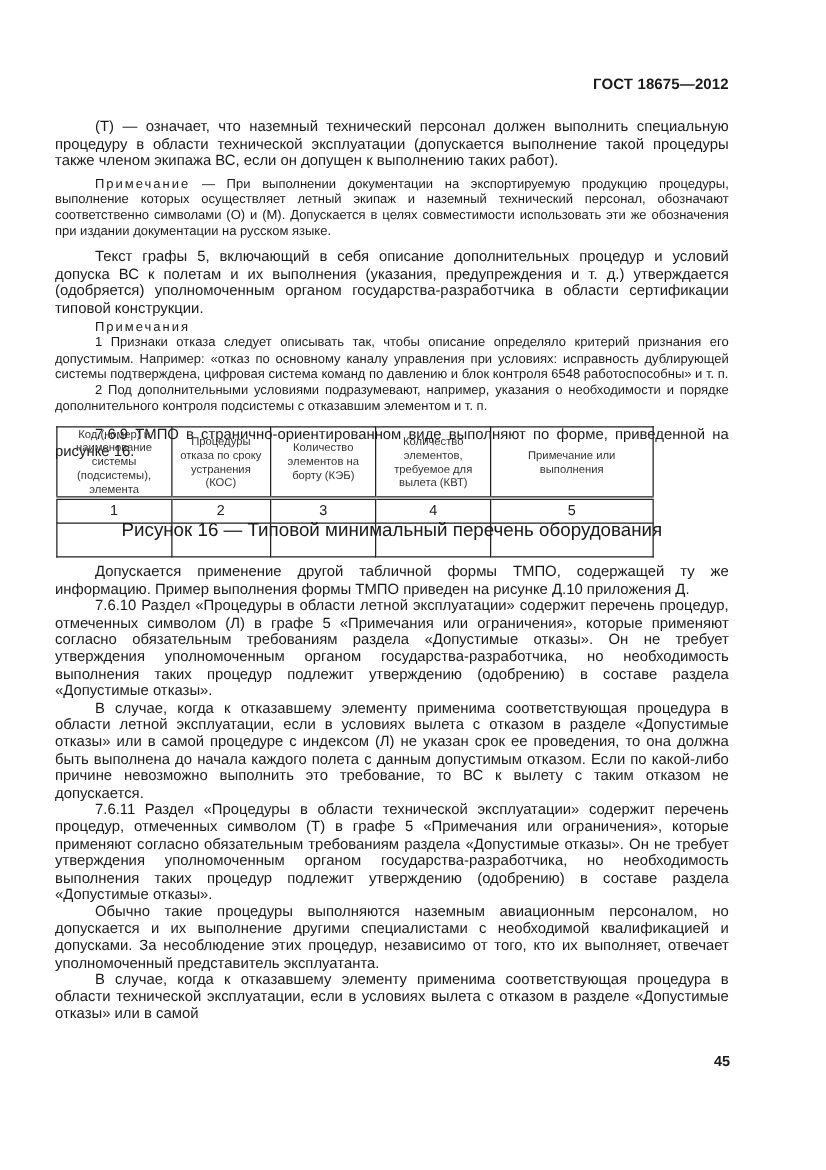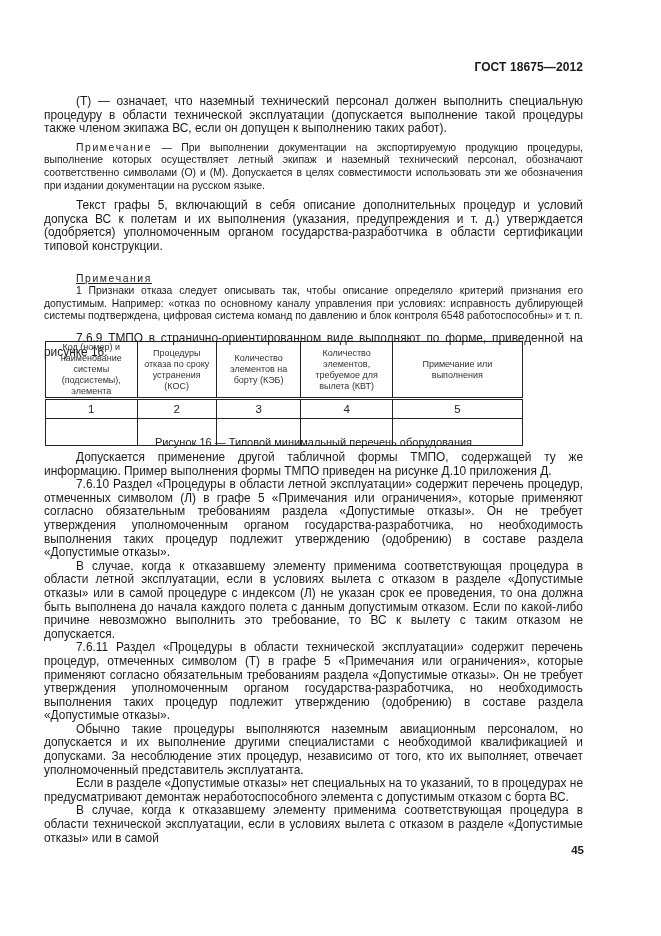--- a/index.html
+++ b/index.html
@@ -25,36 +25,37 @@
     border-collapse: collapse; font-size: 9px; color: #333;
   }
   table.fig td {
     border: 1.3px solid #222; text-align: center; vertical-align: middle;
     padding: 0 4px; line-height: 11px;
   }
   table.fig tr.hdr td { height: 40px; border-bottom: 3px double #222; }
   table.fig tr.nums td { height: 18px; font-size: 11.5px; color: #222; }
   table.fig tr.empty td { height: 26px; }
   .caption {
-    position: absolute; left: 44px; width: 539px; top: 436px;
-    text-align: center; font-size: 11px;
+    position: absolute; left: 44px; width: 539px; top: 416px;
+    text-align: center; font-size: 15px;
   }
   .page-num { position: absolute; right: 77px; top: 844px; font-size: 11.5px; font-weight: bold; }
 </style>
 </head>
 <body>
 
 <div class="header">ГОСТ 18675—2012</div>
 
 <div class="col" style="top:95px;">
   <p class="body-p">(Т) — означает, что наземный технический персонал должен выполнить специальную процедуру в области технической эксплуатации (допускается выполнение такой процедуры также членом экипажа ВС, если он допущен к выполнению таких работ).</p>
   <p class="note-p" style="margin-top:6px;"><span class="spaced">Примечание</span><span> — При выполнении документации на экспортируемую продукцию процедуры, выполнение которых осуществляет летный экипаж и наземный технический персонал, обозначают соответственно символами (О) и (М). Допускается в целях совместимости использовать эти же обозначения при издании документации на русском языке.</span></p>
   <p class="body-p" style="margin-top:7px;">Текст графы 5, включающий в себя описание дополнительных процедур и условий допуска ВС к полетам и их выполнения (указания, предупреждения и т. д.) утверждается (одобряется) уполномоченным органом государства-разработчика в области сертификации типовой конструкции.</p>
-  <div class="note-head spaced" style="margin-top:19px;text-decoration:underline;">Примечания</div>
+  <div class="note-head spaced" style="margin-top:3px;">Примечания</div>
   <p class="note-p">1 Признаки отказа следует описывать так, чтобы описание определяло критерий признания его допустимым. Например: «отказ по основному каналу управления при условиях: исправность дублирующей системы подтверждена, цифровая система команд по давлению и блок контроля 6548 работоспособны» и т. п.</p>
+  <p class="note-p">2 Под дополнительными условиями подразумевают, например, указания о необходимости и порядке дополнительного контроля подсистемы с отказавшим элементом и т. п.</p>
   <p class="body-p" style="margin-top:9px;">7.6.9 ТМПО в странично-ориентированном виде выполняют по форме, приведенной на рисунке 16.</p>
 </div>
 
 <table class="fig">
   <colgroup>
     <col style="width:99px">
       <col style="width:87px">
       <col style="width:94px">
       <col style="width:103px">
       <col style="width:154px">
@@ -85,17 +86,16 @@
   </table>
 
 <div class="caption">Рисунок 16 — Типовой минимальный перечень оборудования</div>
 
 <div class="col" style="top:451px;">
   <p class="body-p">Допускается применение другой табличной формы ТМПО, содержащей ту же информацию. Пример выполнения формы ТМПО приведен на рисунке Д.10 приложения Д.</p>
   <p class="body-p">7.6.10 Раздел «Процедуры в области летной эксплуатации» содержит перечень процедур, отмеченных символом (Л) в графе 5 «Примечания или ограничения», которые применяют согласно обязательным требованиям раздела «Допустимые отказы». Он не требует утверждения уполномоченным органом государства-разработчика, но необходимость выполнения таких процедур подлежит утверждению (одобрению) в составе раздела «Допустимые отказы».</p>
   <p class="body-p">В случае, когда к отказавшему элементу применима соответствующая процедура в области летной эксплуатации, если в условиях вылета с отказом в разделе «Допустимые отказы» или в самой процедуре с индексом (Л) не указан срок ее проведения, то она должна быть выполнена до начала каждого полета с данным допустимым отказом. Если по какой-либо причине невозможно выполнить это требование, то ВС к вылету с таким отказом не допускается.</p>
   <p class="body-p">7.6.11 Раздел «Процедуры в области технической эксплуатации» содержит перечень процедур, отмеченных символом (Т) в графе 5 «Примечания или ограничения», которые применяют согласно обязательным требованиям раздела «Допустимые отказы». Он не требует утверждения уполномоченным органом государства-разработчика, но необходимость выполнения таких процедур подлежит утверждению (одобрению) в составе раздела «Допустимые отказы».</p>
   <p class="body-p">Обычно такие процедуры выполняются наземным авиационным персоналом, но допускается и их выполнение другими специалистами с необходимой квалификацией и допусками. За несоблюдение этих процедур, независимо от того, кто их выполняет, отвечает уполномоченный представитель эксплуатанта.</p>
-  <p class="body-p">Если в разделе «Допустимые отказы» нет специальных на то указаний, то в процедурах не предусматривают демонтаж неработоспособного элемента с допустимым отказом с борта ВС.</p>
   <p class="body-p">В случае, когда к отказавшему элементу применима соответствующая процедура в области технической эксплуатации, если в условиях вылета с отказом в разделе «Допустимые отказы» или в самой</p>
 </div>
 
 <div class="page-num">45</div>
 
 </body></html>

